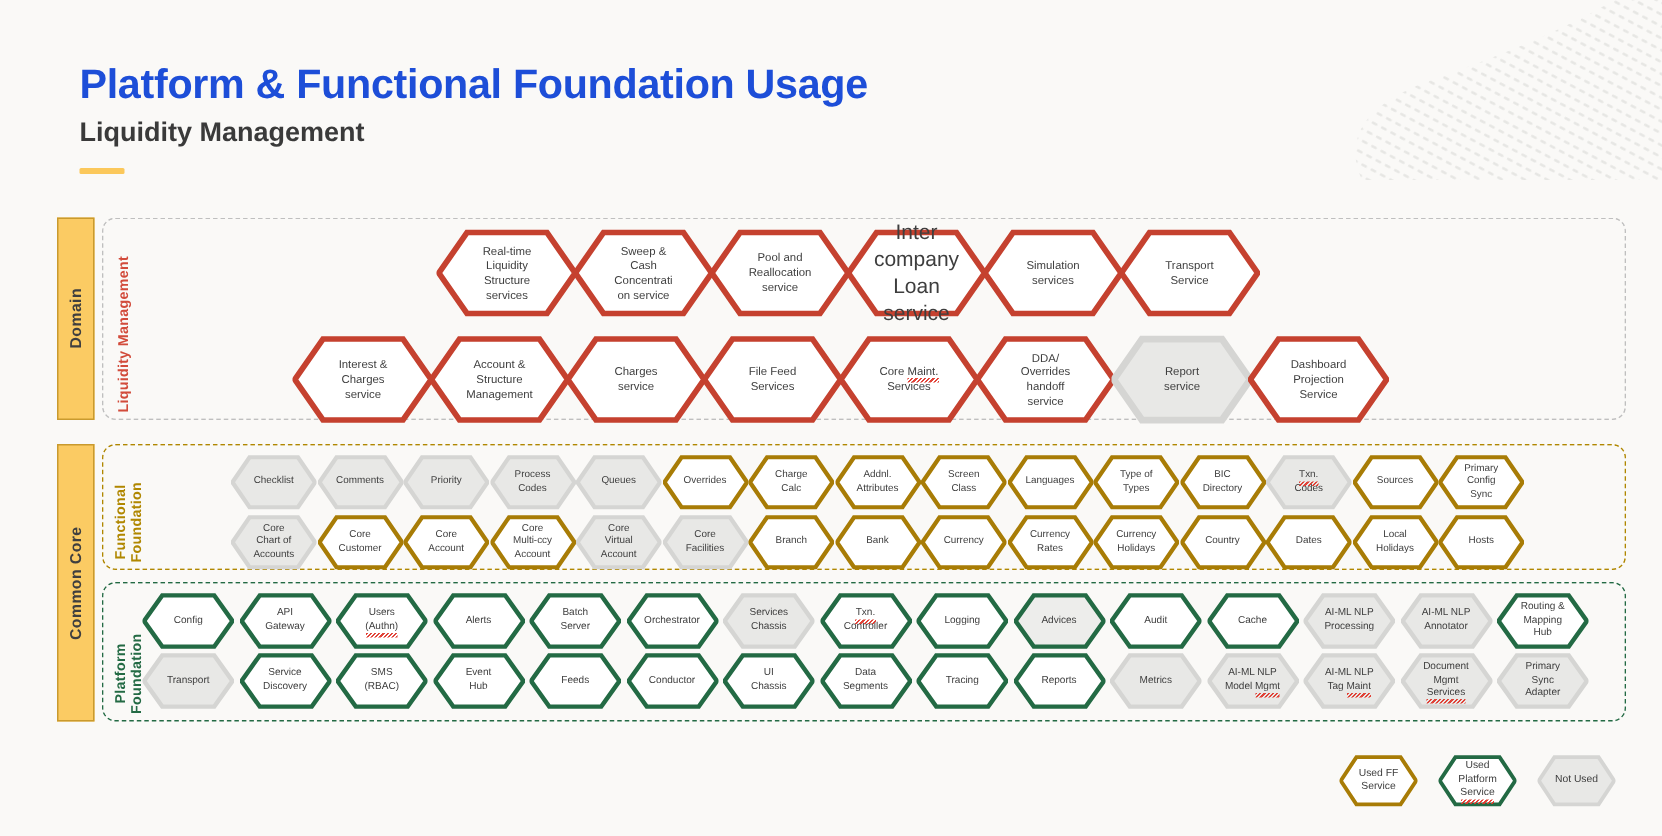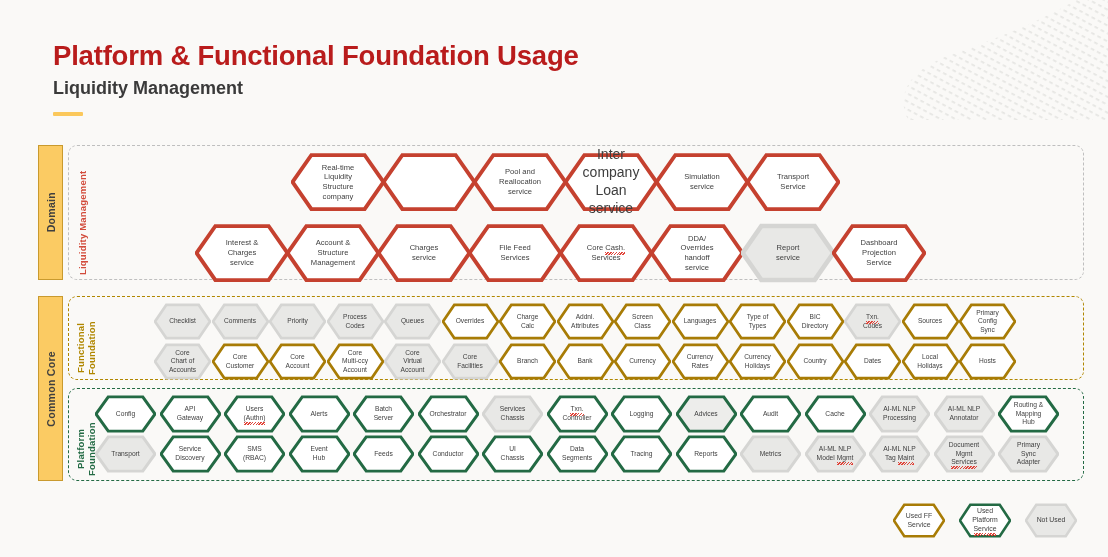--- a/index.html
+++ b/index.html
@@ -23,21 +23,21 @@
     position: absolute;
     top: -10px; right: -20px;
     width: 260px; height: 130px;
     pointer-events: none;
     opacity: .85;
   }
 
   
   #header { position: absolute; left: 53px; top: 40px; }
   #title {
-    font-size: 27.5px; font-weight: bold; color: #b91c1c;
+    font-size: 27.5px; font-weight: bold; color: #1d4ed8;
     letter-spacing: -0.2px; line-height: 1.15; white-space: nowrap;
   }
   #subtitle {
     font-size: 18px; font-weight: bold; color: #3A3A3A;
     margin-top: 6px; line-height: 1.15; white-space: nowrap;
   }
   #accent-bar {
     margin-top: 14px;
     width: 30px; height: 4px; background: #FBC85B; border-radius: 1px;
   }
@@ -171,26 +171,30 @@
 
   <div id="hex-layers">
       <div class="hexrow" style="left: 291px; top: 152px;">
         <div class="hex red" style="width: 94px; height: 60px; margin-right: -3px;">
           <svg viewBox="0 0 120 80" preserveAspectRatio="none">
             <path class="body" d="M26,4 L94,4 L118,40 L94,76 L26,76 L2,40 Z" stroke-linejoin="miter"></path>
           </svg>
           <div class="tx" style="font-size: 7.6px;">Real-time
 Liquidity
 Structure
-company</div>
-        </div>
-        <div class="hex red" style="width: 94px; height: 60px; margin-right: -3px;">
-          <svg viewBox="0 0 120 80" preserveAspectRatio="none">
-            <path class="body" d="M26,4 L94,4 L118,40 L94,76 L26,76 L2,40 Z" stroke-linejoin="miter"></path>
-          </svg>
+services</div>
+        </div>
+        <div class="hex red" style="width: 94px; height: 60px; margin-right: -3px;">
+          <svg viewBox="0 0 120 80" preserveAspectRatio="none">
+            <path class="body" d="M26,4 L94,4 L118,40 L94,76 L26,76 L2,40 Z" stroke-linejoin="miter"></path>
+          </svg>
+          <div class="tx" style="font-size: 7.6px;">Sweep &amp;
+Cash
+Concentrati
+on service</div>
         </div>
         <div class="hex red" style="width: 94px; height: 60px; margin-right: -3px;">
           <svg viewBox="0 0 120 80" preserveAspectRatio="none">
             <path class="body" d="M26,4 L94,4 L118,40 L94,76 L26,76 L2,40 Z" stroke-linejoin="miter"></path>
           </svg>
           <div class="tx" style="font-size: 7.6px;">Pool and
 Reallocation
 service</div>
         </div>
         <div class="hex red" style="width: 94px; height: 60px; margin-right: -3px;">
@@ -200,21 +204,21 @@
           <div class="tx" style="font-size: 14px;">Inter
 company
 Loan
 service</div>
         </div>
         <div class="hex red" style="width: 94px; height: 60px; margin-right: -3px;">
           <svg viewBox="0 0 120 80" preserveAspectRatio="none">
             <path class="body" d="M26,4 L94,4 L118,40 L94,76 L26,76 L2,40 Z" stroke-linejoin="miter"></path>
           </svg>
           <div class="tx" style="font-size: 7.6px;">Simulation
-service</div>
+services</div>
         </div>
         <div class="hex red" style="width: 94px; height: 60px; margin-right: -3px;">
           <svg viewBox="0 0 120 80" preserveAspectRatio="none">
             <path class="body" d="M26,4 L94,4 L118,40 L94,76 L26,76 L2,40 Z" stroke-linejoin="miter"></path>
           </svg>
           <div class="tx" style="font-size: 7.6px;">Transport
 Service</div>
         </div>
       </div>
       <div class="hexrow" style="left: 195px; top: 223px;">
@@ -245,21 +249,21 @@
           <svg viewBox="0 0 120 80" preserveAspectRatio="none">
             <path class="body" d="M26,4 L94,4 L118,40 L94,76 L26,76 L2,40 Z" stroke-linejoin="miter"></path>
           </svg>
           <div class="tx" style="font-size: 7.6px;">File Feed
 Services</div>
         </div>
         <div class="hex red" style="width: 94px; height: 60px; margin-right: -3px;">
           <svg viewBox="0 0 120 80" preserveAspectRatio="none">
             <path class="body" d="M26,4 L94,4 L118,40 L94,76 L26,76 L2,40 Z" stroke-linejoin="miter"></path>
           </svg>
-          <div class="tx" style="font-size: 7.6px;">Core <span class="sq">Cash.</span>
+          <div class="tx" style="font-size: 7.6px;">Core <span class="sq">Maint.</span>
 Services</div>
         </div>
         <div class="hex red" style="width: 94px; height: 60px; margin-right: -3px;">
           <svg viewBox="0 0 120 80" preserveAspectRatio="none">
             <path class="body" d="M26,4 L94,4 L118,40 L94,76 L26,76 L2,40 Z" stroke-linejoin="miter"></path>
           </svg>
           <div class="tx" style="font-size: 7.6px;">DDA/
 Overrides
 handoff
 service</div>

